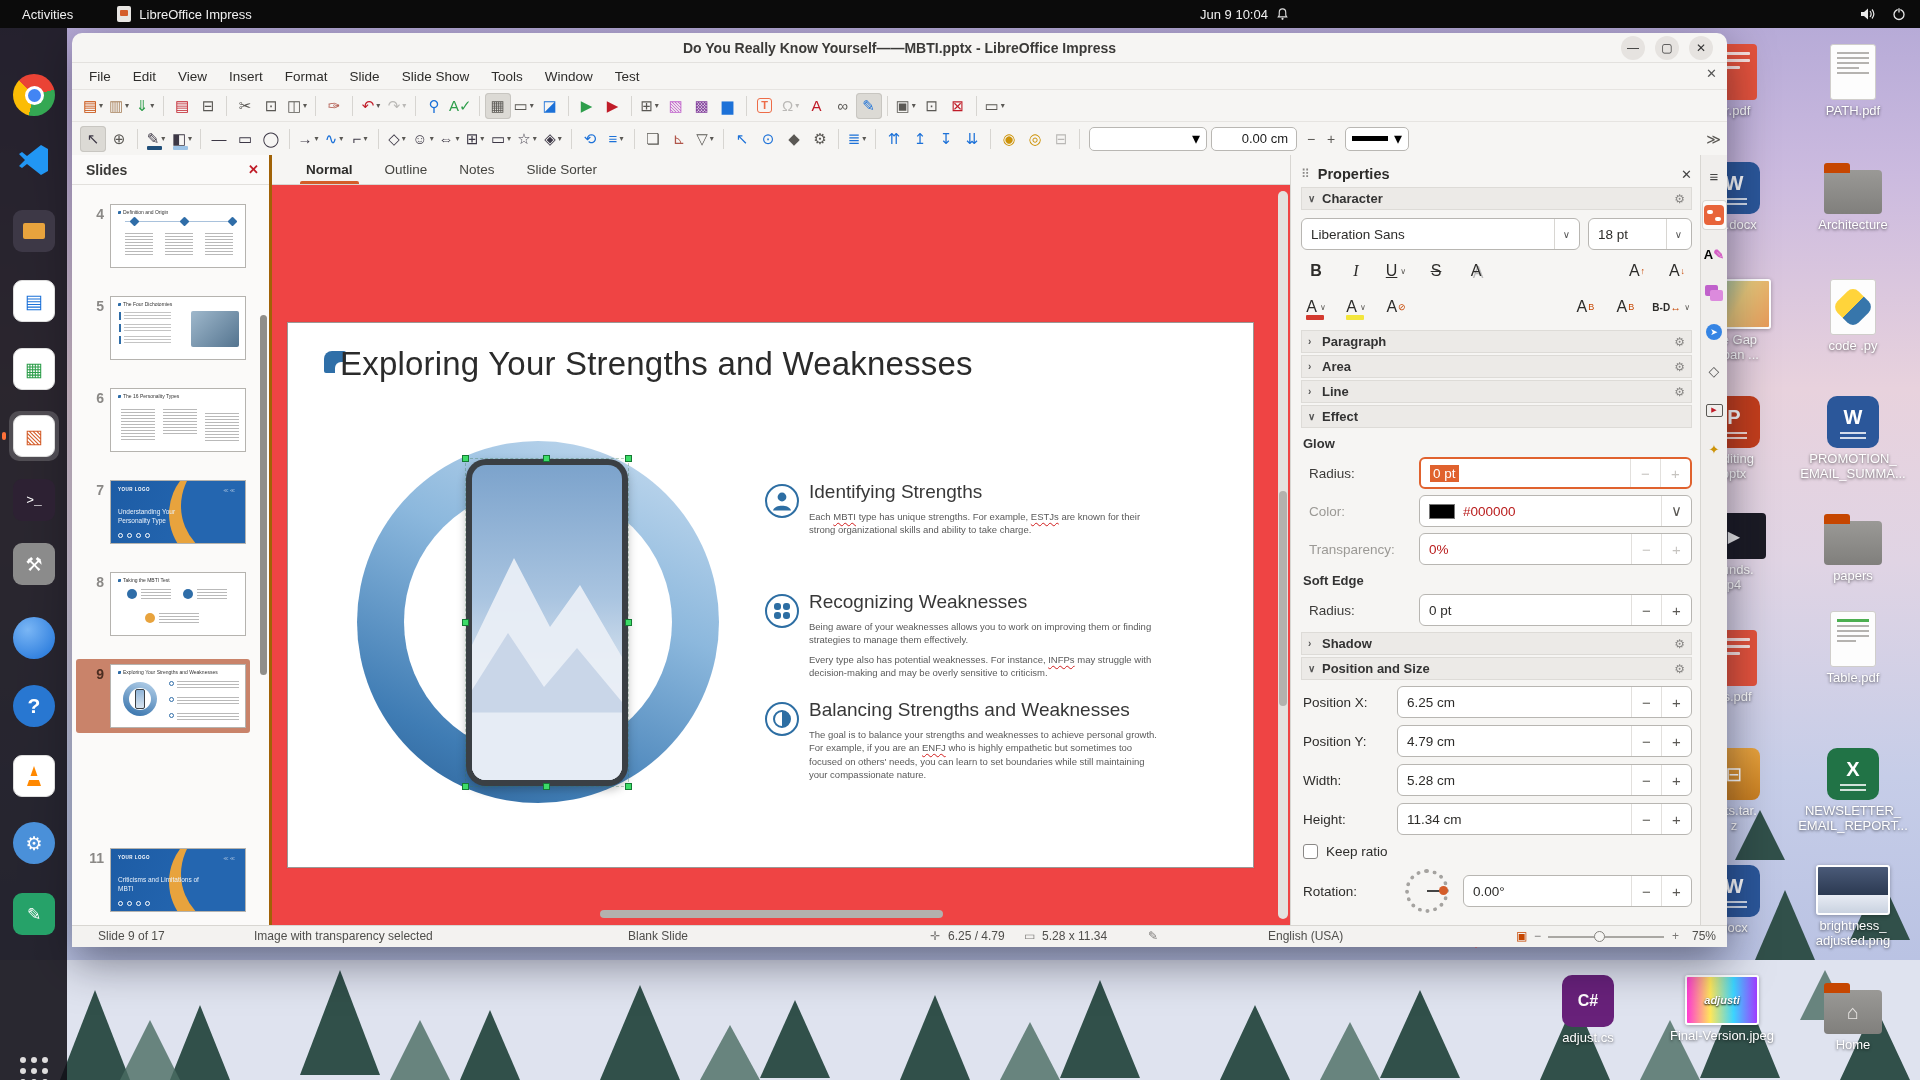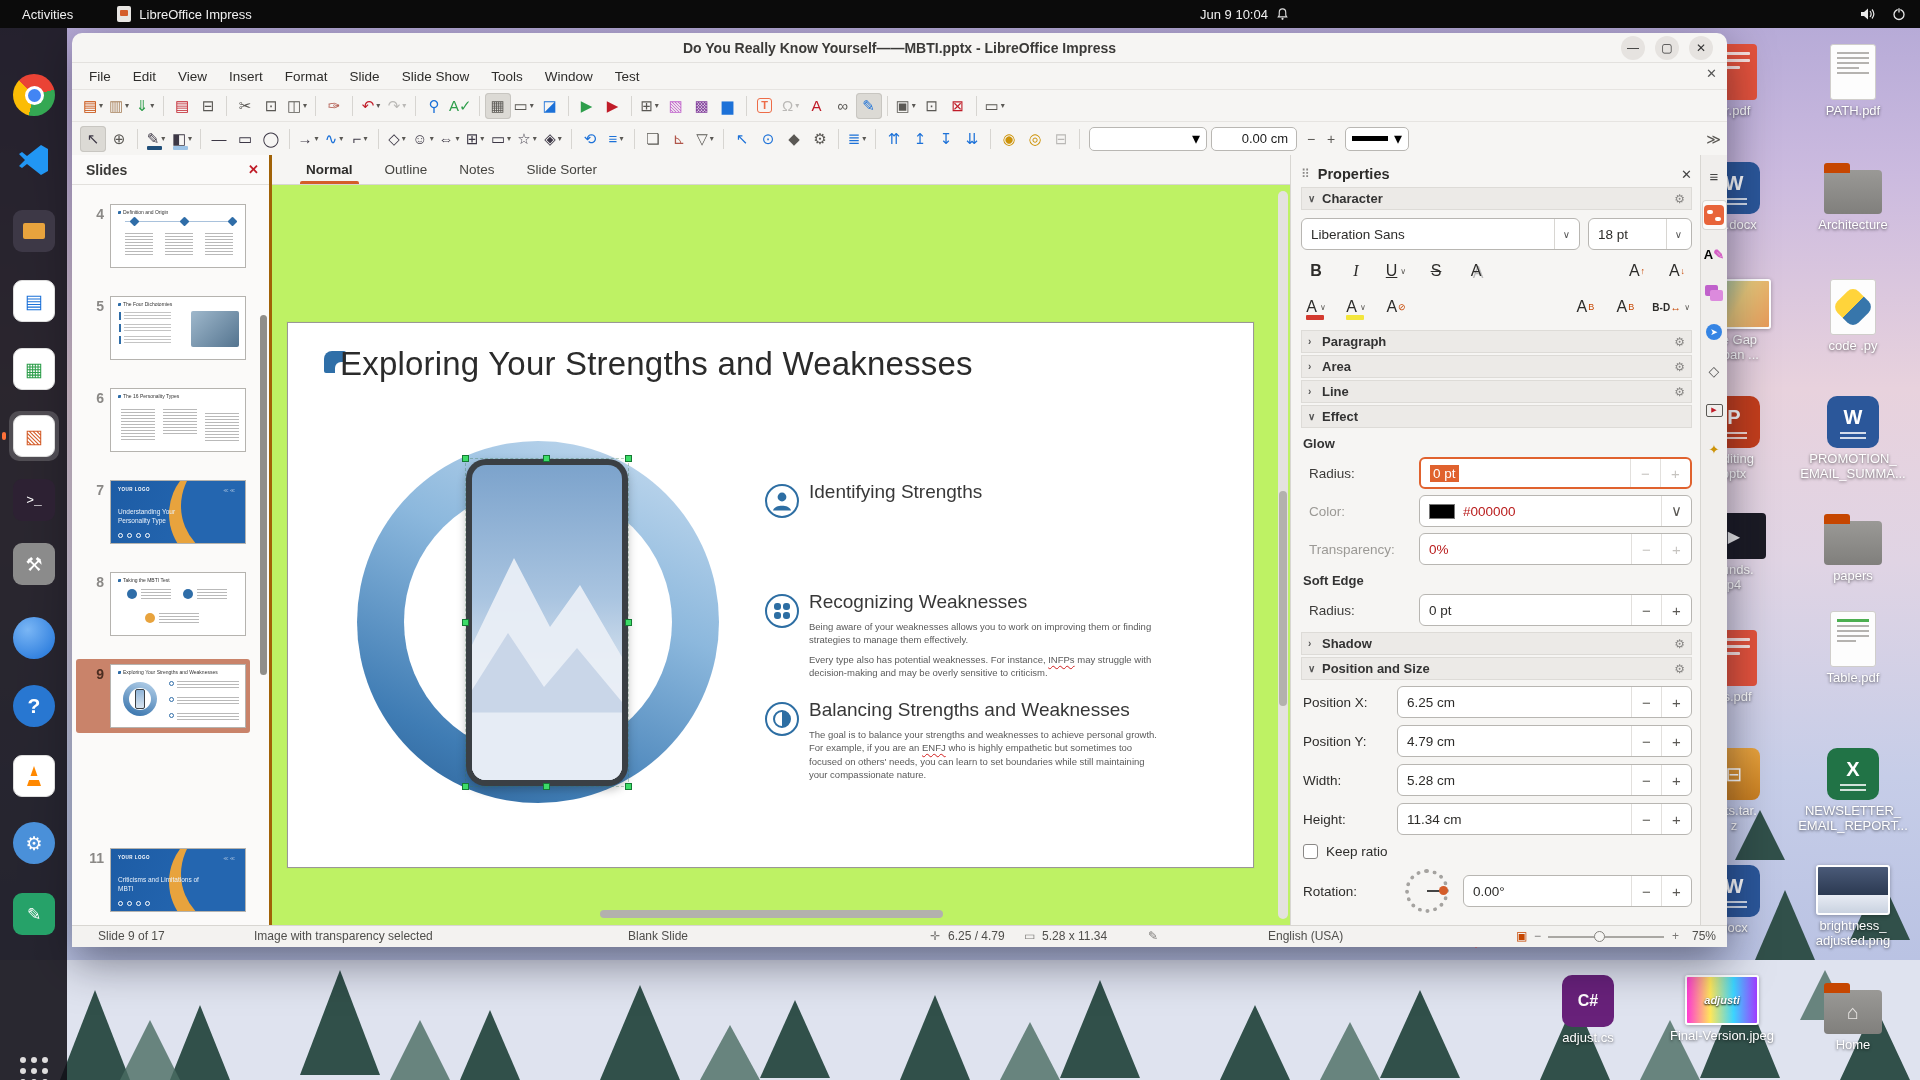--- a/index.html
+++ b/index.html
@@ -78,21 +78,21 @@
 .pbar3 i{display:block;width:52px;height:8px;margin-bottom:4px;border-left:2px solid #2f6da8;background:repeating-linear-gradient(180deg,#c4c4c4 0 1px,transparent 1px 3px);background-position:3px 0;background-size:calc(100% - 3px) 100%;background-repeat:no-repeat}
 .mini-ring{position:absolute;left:12px;top:17px;width:34px;height:34px;border-radius:50%;background:linear-gradient(200deg,#b9d4ec,#2f6da8);display:flex;align-items:center;justify-content:center}
 .mini-ring i{width:22px;height:22px;border-radius:50%;background:#fff;display:flex;align-items:center;justify-content:center}
 .mini-ring b{width:10px;height:20px;background:linear-gradient(180deg,#8fb4d8,#d9e4ef);border:1px solid #3a3f44;border-radius:2px}
 .mrow{position:absolute;left:58px;display:flex;gap:3px;align-items:flex-start}
 .mrow i{width:5px;height:5px;border:1px solid #2f6da8;border-radius:50%;flex-shrink:0}
 .mrow b{width:62px;height:9px;display:block}
 .ncirc{position:absolute;width:10px;height:10px;border-radius:50%}
 .nlines{position:absolute;height:10px}
 
-#canvas{width:1018px;height:770px;position:relative;background:#bef264}
+#canvas{width:1018px;height:770px;position:relative;background:#ef4444}
 #viewtabs{height:30px;display:flex;align-items:flex-end;gap:8px;padding-left:22px;background:#f6f5f3;border-bottom:1px solid #d8d6d2}
 .vtab{font-size:13.5px;color:#454440;padding:5px 12px 7px;position:relative}
 .vtab.active{font-weight:bold;color:#2d2c2a}
 .vtab.active:after{content:"";position:absolute;left:6px;right:6px;bottom:0;height:3px;background:#d45d2a;border-radius:2px 2px 0 0}
 #slidearea{position:absolute;left:0;top:30px;width:1004px;height:740px;overflow:hidden}
 #slidepage{position:absolute;left:15px;top:137px;width:967px;height:546px;background:#fff;border:1px solid #9a9896;box-shadow:0 0 0 1px rgba(0,0,0,.02)}
 .corner{position:absolute;left:36px;top:28px;width:22px;height:22px;background:#2f6fa8;border-radius:8px 2px 2px 2px}
 .corner:after{content:"";position:absolute;right:-2px;bottom:-2px;width:13px;height:13px;background:#fff;border-radius:6px 0 0 0}
 #slide-title{position:absolute;left:52px;top:22px;font-size:33px;color:#2b2b2b;letter-spacing:.2px}
 #ring{position:absolute;left:69px;top:118px;width:362px;height:362px;border-radius:50%;background:linear-gradient(205deg,#c2d9ee 5%,#8cb8dd 40%,#3f7cb4 80%,#2b5f94 100%);display:flex;align-items:center;justify-content:center}
@@ -891,20 +891,21 @@
           </div>
           <div id="sections">
                 <div class="sect" style="top: 158px;">
                   <span class="sicon"><svg width="36" height="36" viewBox="0 0 36 36">
                       <circle cx="18" cy="18" r="16" fill="#fff" stroke="#2d6ea3" stroke-width="2"></circle>
                       <circle cx="18" cy="14" r="4.4" fill="#2d6ea3"></circle>
                       <path d="M9 27.5c1.2-6.5 16.8-6.5 18 0z" fill="#2d6ea3"></path>
                     </svg></span>
                   <div class="shead">Identifying Strengths</div>
                   <div class="sbody">
+                    <p>Each <span class="sq">MBTI</span> type has unique strengths. For example, <span class="sq">ESTJs</span> are known for their strong organizational skills and ability to take charge.</p>
                   </div>
                 </div>
                 <div class="sect" style="top: 268px;">
                   <span class="sicon"><svg width="36" height="36" viewBox="0 0 36 36">
                       <circle cx="18" cy="18" r="16" fill="#fff" stroke="#2d6ea3" stroke-width="2"></circle>
                       <rect x="10" y="10" width="7" height="7" rx="3" fill="#2d6ea3"></rect>
                       <rect x="19" y="10" width="7" height="7" rx="3" fill="#2d6ea3"></rect>
                       <rect x="10" y="19" width="7" height="7" rx="3" fill="#2d6ea3"></rect>
                       <rect x="19" y="19" width="7" height="7" rx="3" fill="#2d6ea3"></rect>
                     </svg></span>

